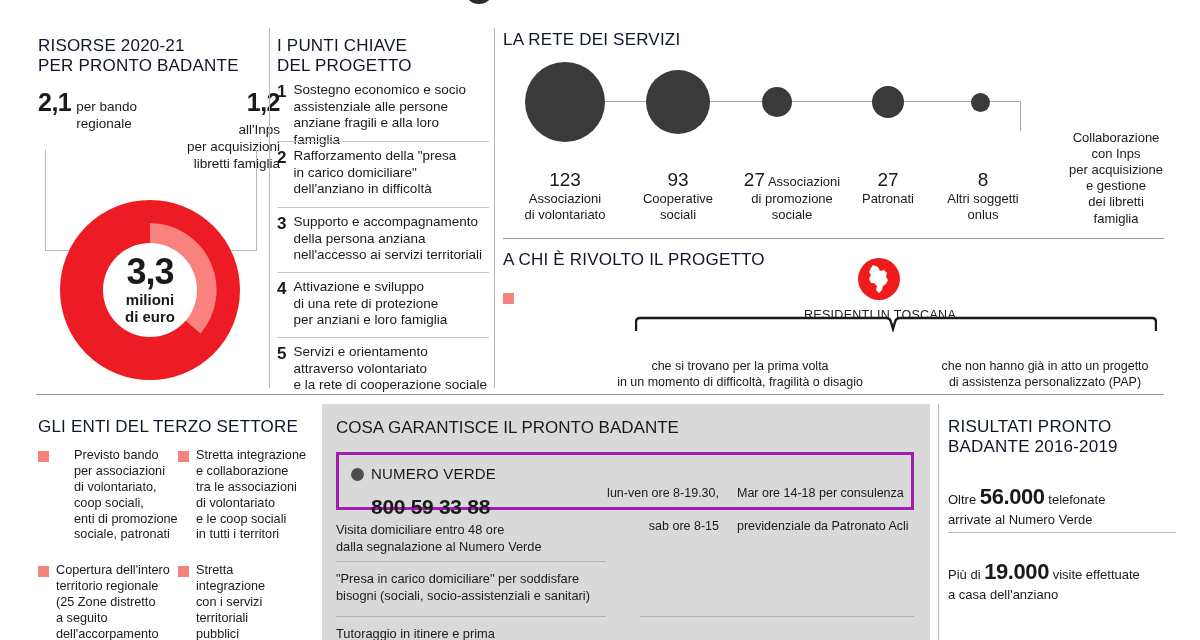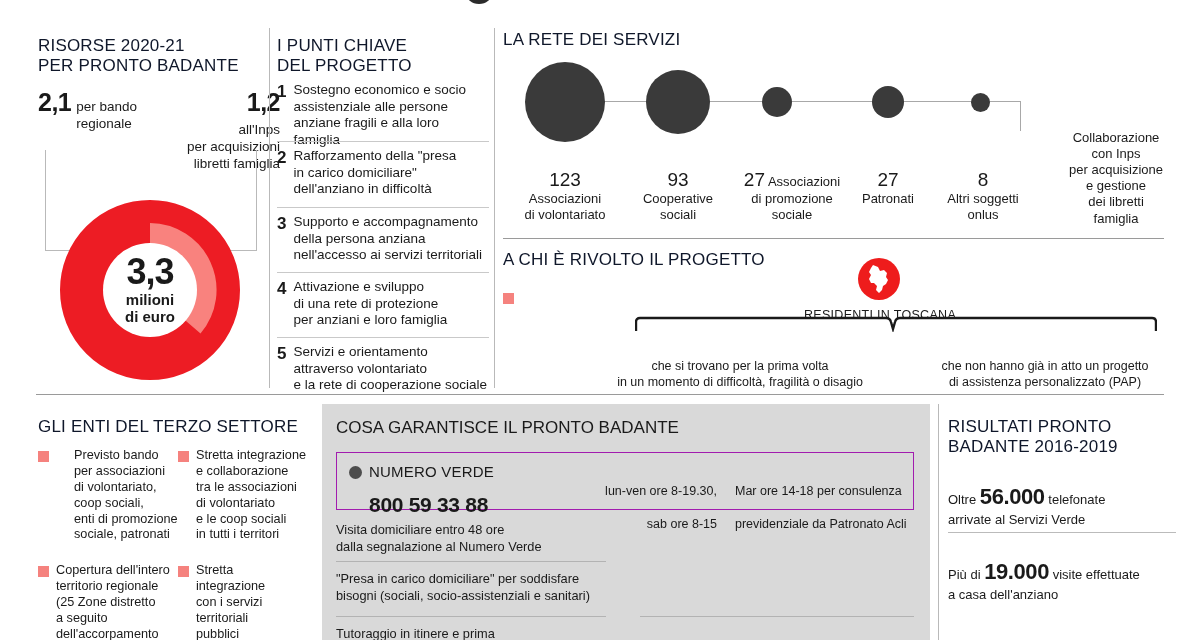--- a/index.html
+++ b/index.html
@@ -173,21 +173,21 @@
     background: #d9d9d9;
   }
   #panel-title {
     position: absolute; left: 14px; top: 14px;
     font-size: 17px;
   }
   #green-box {
     position: absolute;
     left: 14px; top: 48px;
     width: 578px; height: 58px;
-    border: 1px solid #a21caf;
+    border: 3px solid #a21caf;
     box-sizing: border-box;
   }
   #nv-dot {
     position: absolute; left: 12px; top: 13px;
     width: 13px; height: 13px; border-radius: 50%;
     background: #4d4d4d;
   }
   #nv-lbl { position: absolute; left: 32px; top: 10px; font-size: 15px; letter-spacing: 0.2px; }
   #nv-num { position: absolute; left: 32px; top: 40px; font-size: 21px; font-weight: 700; letter-spacing: -0.3px; }
   .hours {
@@ -446,21 +446,21 @@
     <div class="guar" style="left:14px; top:222px; width:300px;">Tutoraggio in itinere e prima</div>
 
     <div class="hairline-h" style="left:318px; top:212px; width:274px; background:#b3b3b3;"></div>
   </div>
 
   <div id="ris-title" class="abs sect-title">RISULTATI PRONTO
 BADANTE 2016-2019</div>
 
   <div class="ris-item" style="top:483px;">
     <span>Oltre </span><span class="ris-num">56.000</span><span> telefonate</span>
-    <div>arrivate al Servizi Verde</div>
+    <div>arrivate al Numero Verde</div>
   </div>
   <div class="hairline-h" style="left:948px; top:532px; width:228px; background:#bbbbbb;"></div>
   <div class="ris-item" style="top:558px;">
     <span>Più di </span><span class="ris-num">19.000</span><span> visite effettuate</span>
     <div>a casa dell'anziano</div>
   </div>
 
   <div class="hairline-v" style="left:938px; top:404px; height:236px;"></div>
 
 </div>

